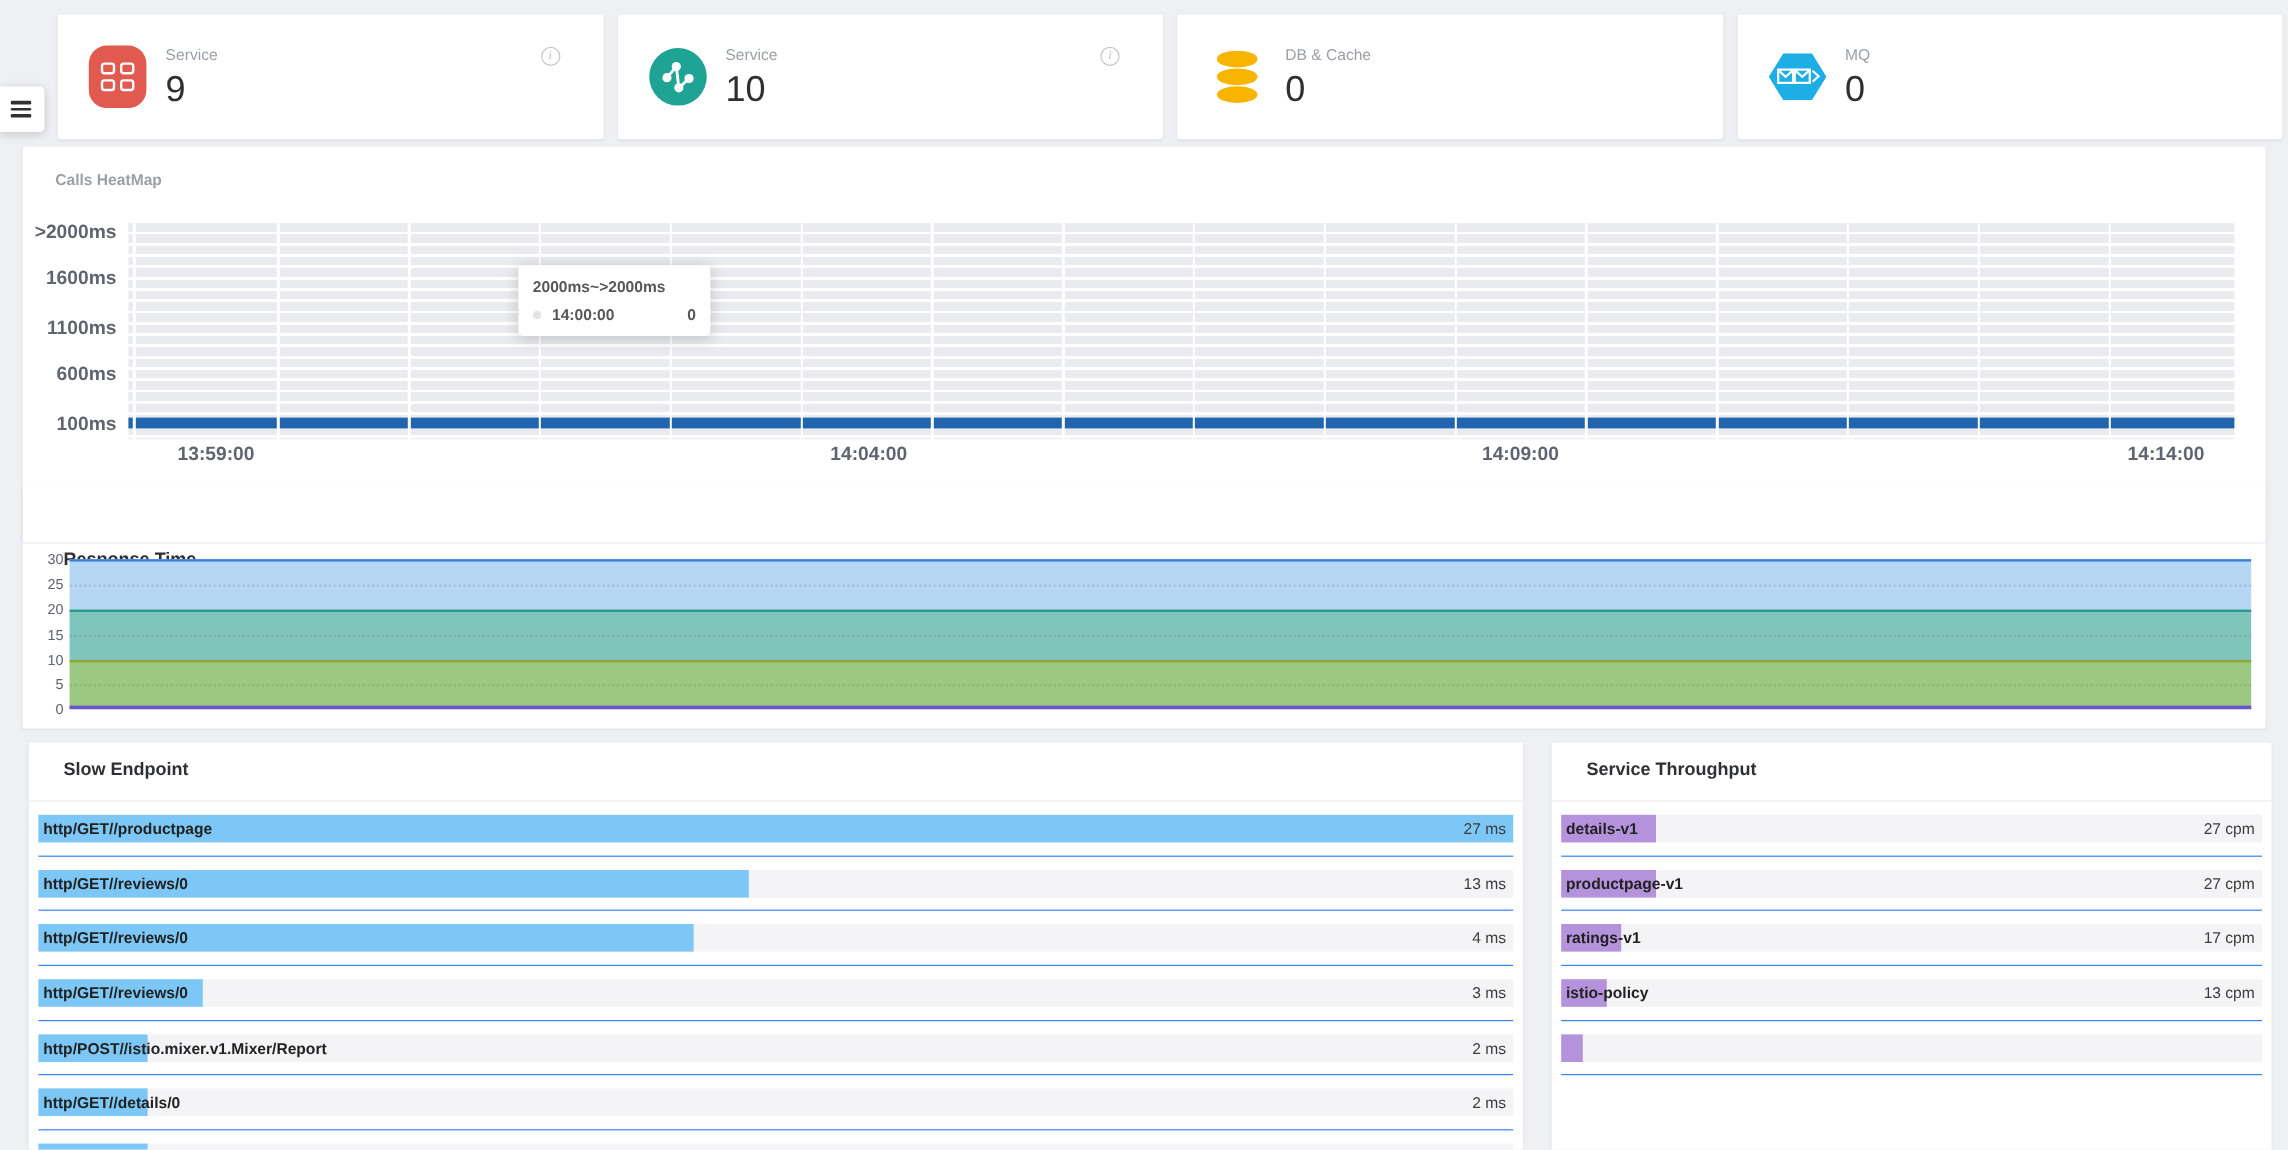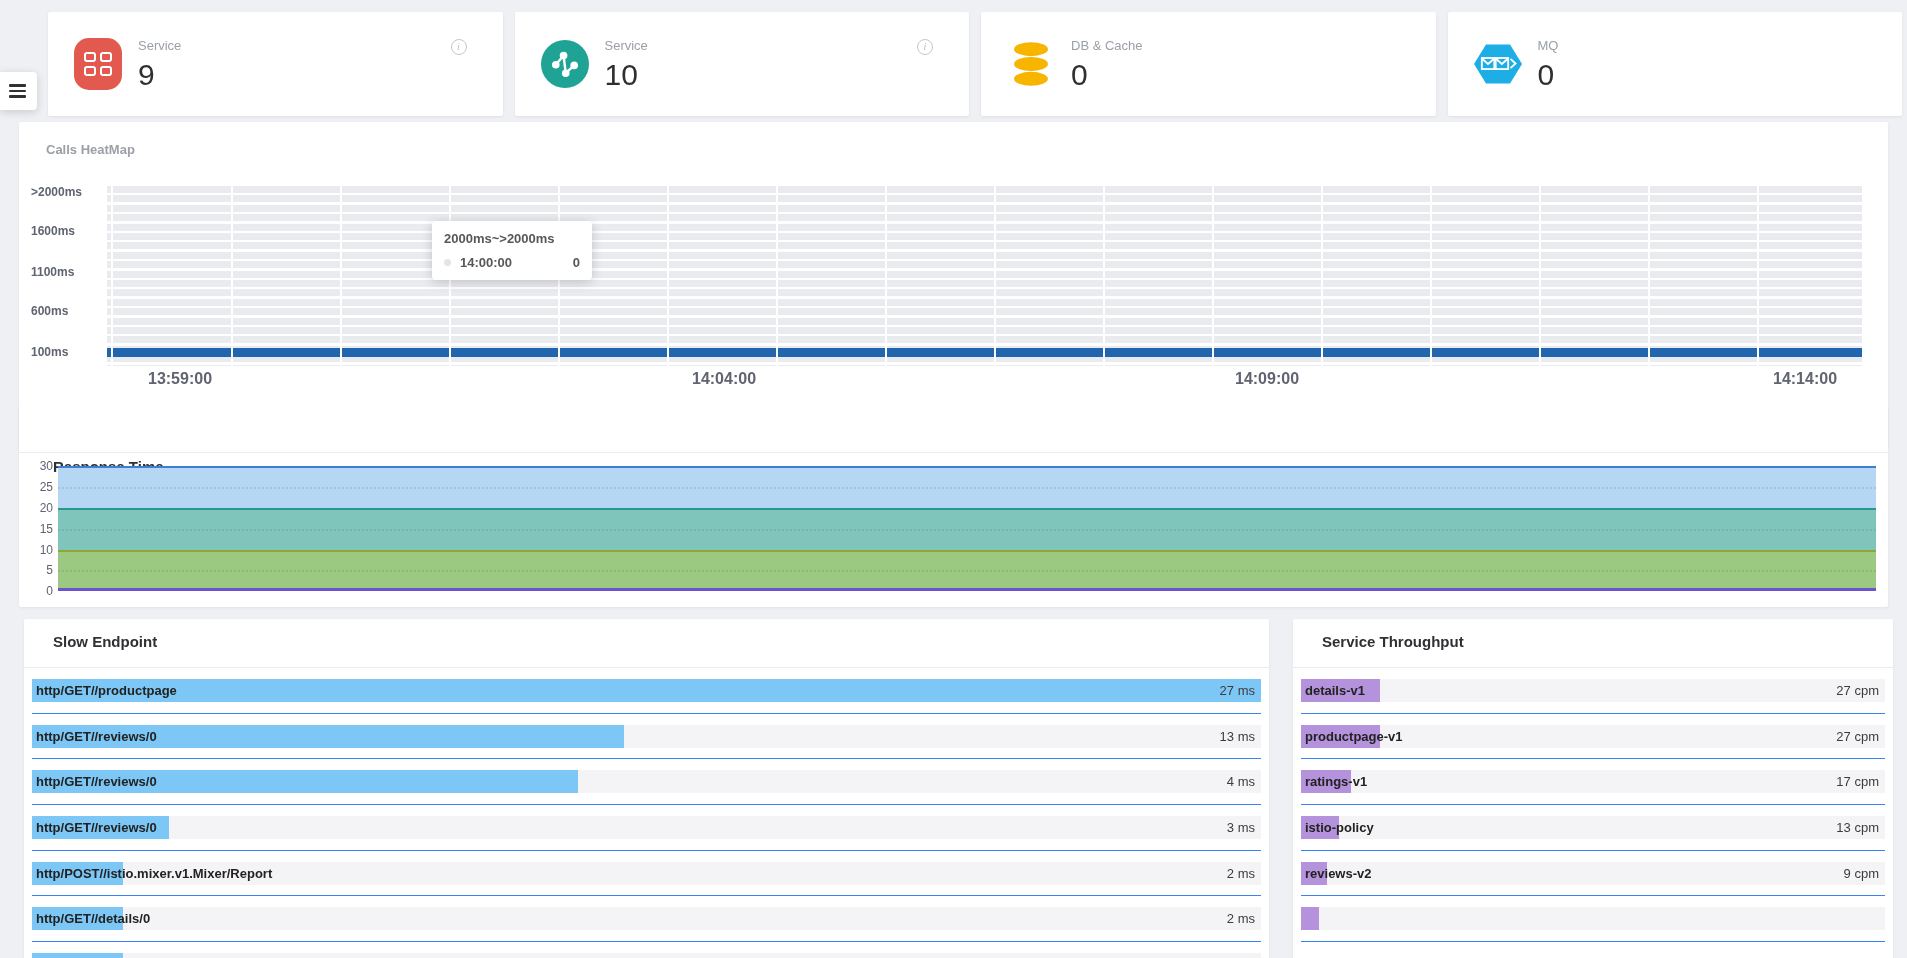--- a/index.html
+++ b/index.html
@@ -39,21 +39,21 @@
   
   .hm-title{position:absolute;left:27px;top:20px;font-size:13px;color:#9b9fa6;}
   .hm-grid{position:absolute;left:88px;top:64px;width:1755px;height:180px;
     background-image:
       repeating-linear-gradient(to right, rgba(0,0,0,0) 0px, rgba(0,0,0,0) 107px, #ffffff 107px, #ffffff 109px),
       repeating-linear-gradient(to bottom, #e9ebee 0px, #e9ebee 7px, #ffffff 7px, #ffffff 9.4px);
     background-position:17px 0, 0 0;}
   .hm-bluerow{position:absolute;left:88px;top:226px;width:1755px;height:9px;
     background-image:repeating-linear-gradient(to right, #2065ae 0px, #2065ae 107px, #ffffff 107px, #ffffff 109px);
     background-position:17px 0;}
-  .hm-ylabel{position:absolute;left:12px;width:78px;text-align:left;font-size:12px;color:#5f6470;}
+  .hm-ylabel{position:absolute;left:0;width:78px;text-align:right;font-size:16px;color:#5f6470;}
   .hm-xlabel{position:absolute;top:248px;font-size:16px;color:#5f6470;transform:translateX(-50%);}
   .hm-tooltip{position:absolute;left:413px;top:99px;width:136px;background:#fff;border-radius:4px;
     box-shadow:0 2px 12px rgba(0,0,0,.18);padding:10px 12px;z-index:6;}
   .tt-range{font-size:13px;color:#575757;}
   .tt-row{display:flex;align-items:center;margin-top:9px;font-size:13px;color:#575757;}
   .tt-dot{width:7px;height:7px;border-radius:50%;background:#e4e4e4;margin-right:9px;flex-shrink:0;}
   .tt-val{margin-left:auto;}
   
   .panel-title{position:absolute;left:29px;top:14px;font-size:15px;font-weight:700;color:#2e3033;}
   #rt-panel .panel-title{left:34px;margin-top:40px;}
@@ -298,25 +298,18 @@
     </div>
     <div class="lrow">
       <div class="track">
         <div class="bar" style="width: 6.5%;"></div>
         <span class="row-label">istio-policy</span>
         <span class="row-value">13 cpm</span>
       </div>
     </div>
     <div class="lrow">
       <div class="track">
-        <div class="bar" style="width: 4.5%;"></div>
-        <span class="row-label">reviews-v2</span>
-        <span class="row-value">9 cpm</span>
-      </div>
-    </div>
-    <div class="lrow">
-      <div class="track">
         <div class="bar" style="width: 3%;"></div>
       </div>
     </div>
 
   </div>
 </div>
 
 </body></html>

